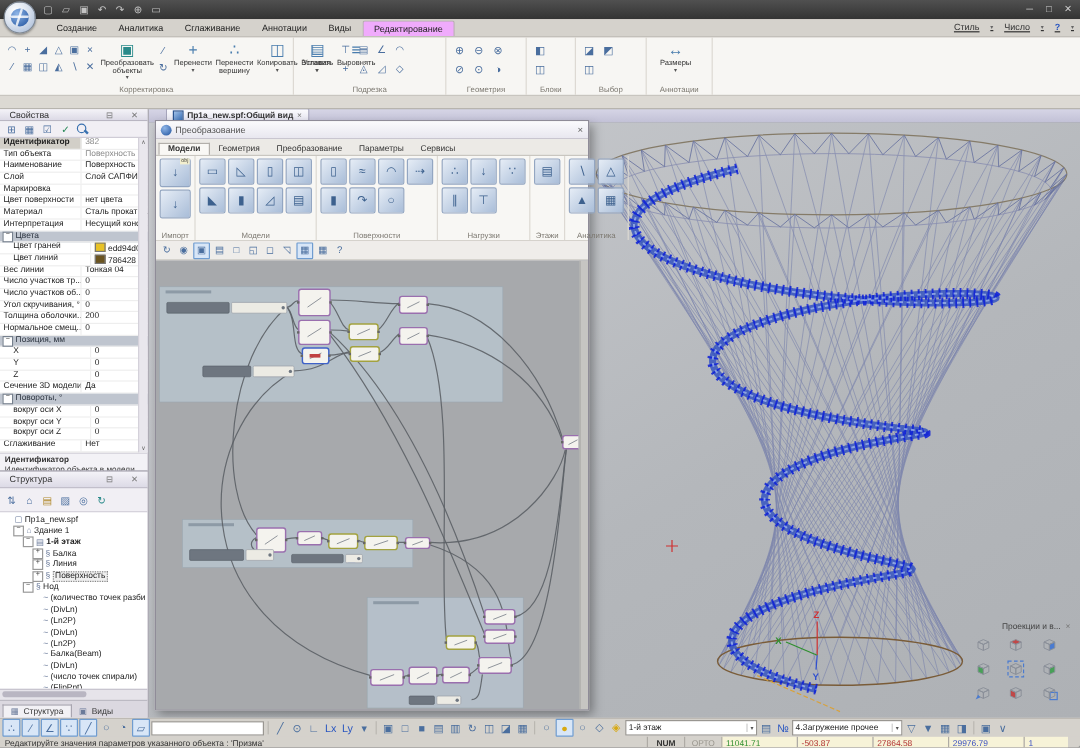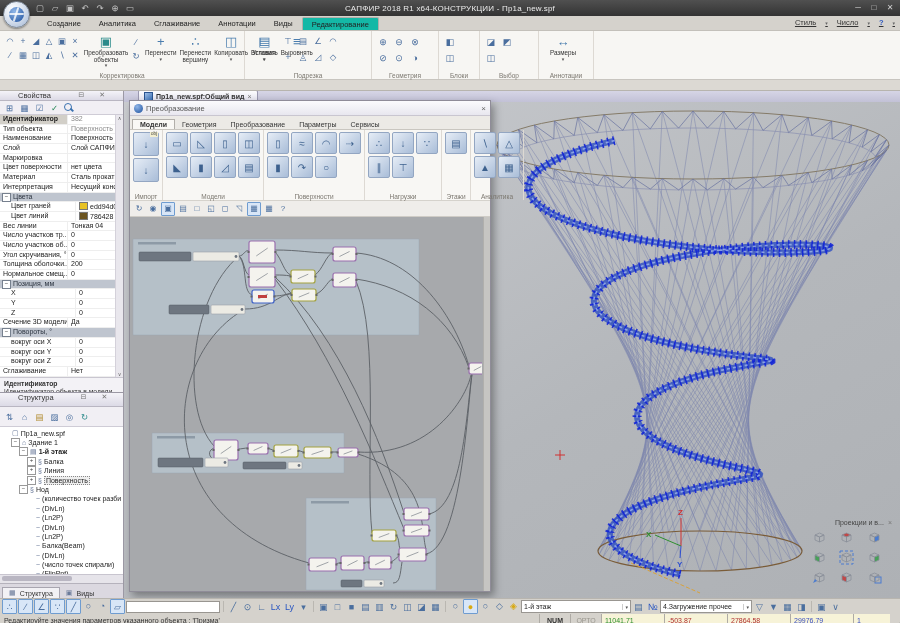--- a/index.html
+++ b/index.html
@@ -14,21 +14,21 @@
   .logo .ball:before{content:"";position:absolute;left:6px;top:0;width:2px;height:15px;background:rgba(255,255,255,.8);border-radius:2px;transform:rotate(18deg);}
   .logo .ball:after{content:"";position:absolute;left:0;top:6px;width:15px;height:2px;background:rgba(255,255,255,.8);border-radius:2px;}
   .qat{display:flex;gap:3px;margin-left:34px;align-items:center;}
   .qat .mi{color:#c3c3c3;}
   .tb-title{position:absolute;left:200px;right:200px;text-align:center;font-size:8px;color:#ececec;letter-spacing:.2px;}
   .winbtns{position:absolute;right:2px;top:0;display:flex;}
   .winbtn{width:16px;height:14px;color:#cfcfcf;font-size:8px;display:flex;align-items:center;justify-content:center;}
   
   .menubar{height:14px;background:#d5d2cc;display:flex;align-items:flex-end;padding-left:38px;position:relative;border-bottom:1px solid #c3c0ba;}
   .mtab{font-size:7.5px;color:#222;padding:2px 9px 1px;}
-  .mtab.active{background:#14b8a6;border:1px solid #b2afaa;border-bottom:none;border-radius:2px 2px 0 0;}
+  .mtab.active{background:#f0abfc;border:1px solid #b2afaa;border-bottom:none;border-radius:2px 2px 0 0;}
   .winmenus{position:absolute;right:5px;top:2px;display:flex;gap:9px;font-size:7.5px;color:#333;align-items:center;text-decoration:underline;}
   .winmenus .q{color:#2a56c0;font-weight:bold;}
   .winmenus .car{font-size:5px;color:#666;}
   
   .ribbon{height:48px;background:#f7f6f3;display:flex;border-bottom:1px solid #c8c5bf;}
   .rgroup{position:relative;padding:2px 4px 9px 4px;border-right:1px solid #ddd9d3;display:flex;gap:3px;align-items:flex-start;}
   .glabel{position:absolute;bottom:0;left:0;right:0;text-align:center;font-size:6.5px;color:#7c7870;}
   .bigbtn{display:flex;flex-direction:column;align-items:center;width:42px;font-size:6.3px;color:#333;text-align:center;line-height:1.05;padding-top:1px;}
   .bigbtn .bicon{font-size:13px;line-height:15px;height:16px;color:#4a7dae;}
   .bigbtn .cap{white-space:normal;}
@@ -38,21 +38,21 @@
   .mi{display:inline-flex;align-items:center;justify-content:center;width:12px;height:12px;font-size:8.5px;color:#4a6e9e;}
   .grid24{display:grid;grid-template-columns:repeat(5,15px);grid-auto-rows:16px;align-content:start;margin-top:2px;}
   .grid24 .mi{width:14px;height:14px;font-size:9px;}
   .ribbonstrip{height:10px;background:#dcd9d3;border-bottom:1px solid #b7b4ae;}
   
   .workspace{display:flex;height:507px;}
   .leftcol{width:123px;min-width:123px;display:flex;flex-direction:column;background:#ece9ef;border-right:1px solid #9b98a4;}
   .panel{display:flex;flex-direction:column;overflow:hidden;}
   #props-panel{height:302px;}
   #struct-panel{height:205px;border-top:1px solid #9b98a4;}
-  .panel-h{height:13px;background:linear-gradient(#f4f3f8,#dcdae6);border-bottom:1px solid #b9b6c2;display:flex;font-size:7.5px;padding:0 18px;color:#333;gap:12px;}
+  .panel-h{height:13px;background:linear-gradient(#f4f3f8,#dcdae6);border-bottom:1px solid #b9b6c2;display:flex;align-items:center;font-size:7.5px;padding:0 8px;color:#333;gap:12px;}
   .panel-h .sp{flex:1;}
   .panel-h .phb{font-size:7px;color:#777;margin-left:3px;}
   .ptools{height:19px;display:flex;align-items:center;gap:2px;padding:0 3px;background:#f1eff4;border-bottom:1px solid #cfccd6;}
   .ptools .mi{width:13px;height:13px;}
   .magni{position:relative;width:12px;height:12px;}
   .magni:before{content:"";position:absolute;left:1px;top:1px;width:6px;height:6px;border:1.5px solid #3a72b0;border-radius:50%;}
   .magni:after{content:"";position:absolute;left:7px;top:7px;width:4px;height:1.5px;background:#3a72b0;transform:rotate(45deg);}
   .propgrid{background:#fff;font-size:7px;color:#222;position:relative;}
   .prow{display:flex;height:8.7px;line-height:8.8px;border-bottom:1px solid #eeeeee;}
   .prow .pl{width:64px;min-width:64px;padding-left:3px;border-right:1px solid #eeeeee;white-space:nowrap;overflow:hidden;}
@@ -138,21 +138,20 @@
       </div>
     <div class="qat" id="qat">
         <span class="mi">▢</span>
         <span class="mi">▱</span>
         <span class="mi">▣</span>
         <span class="mi">↶</span>
         <span class="mi">↷</span>
         <span class="mi">⊕</span>
         <span class="mi">▭</span>
       </div>
-    <div class="tb-title">САПФИР 2018 R1 x64-КОНСТРУКЦИИ - Пр1a_new.spf</div>
     <div class="winbtns">
       <div class="winbtn">─</div>
       <div class="winbtn">□</div>
       <div class="winbtn">✕</div>
     </div>
   </div>
 
   <div class="menubar">
     <div id="mtabs" style="display:flex;">
         <div class="mtab">Создание</div>

